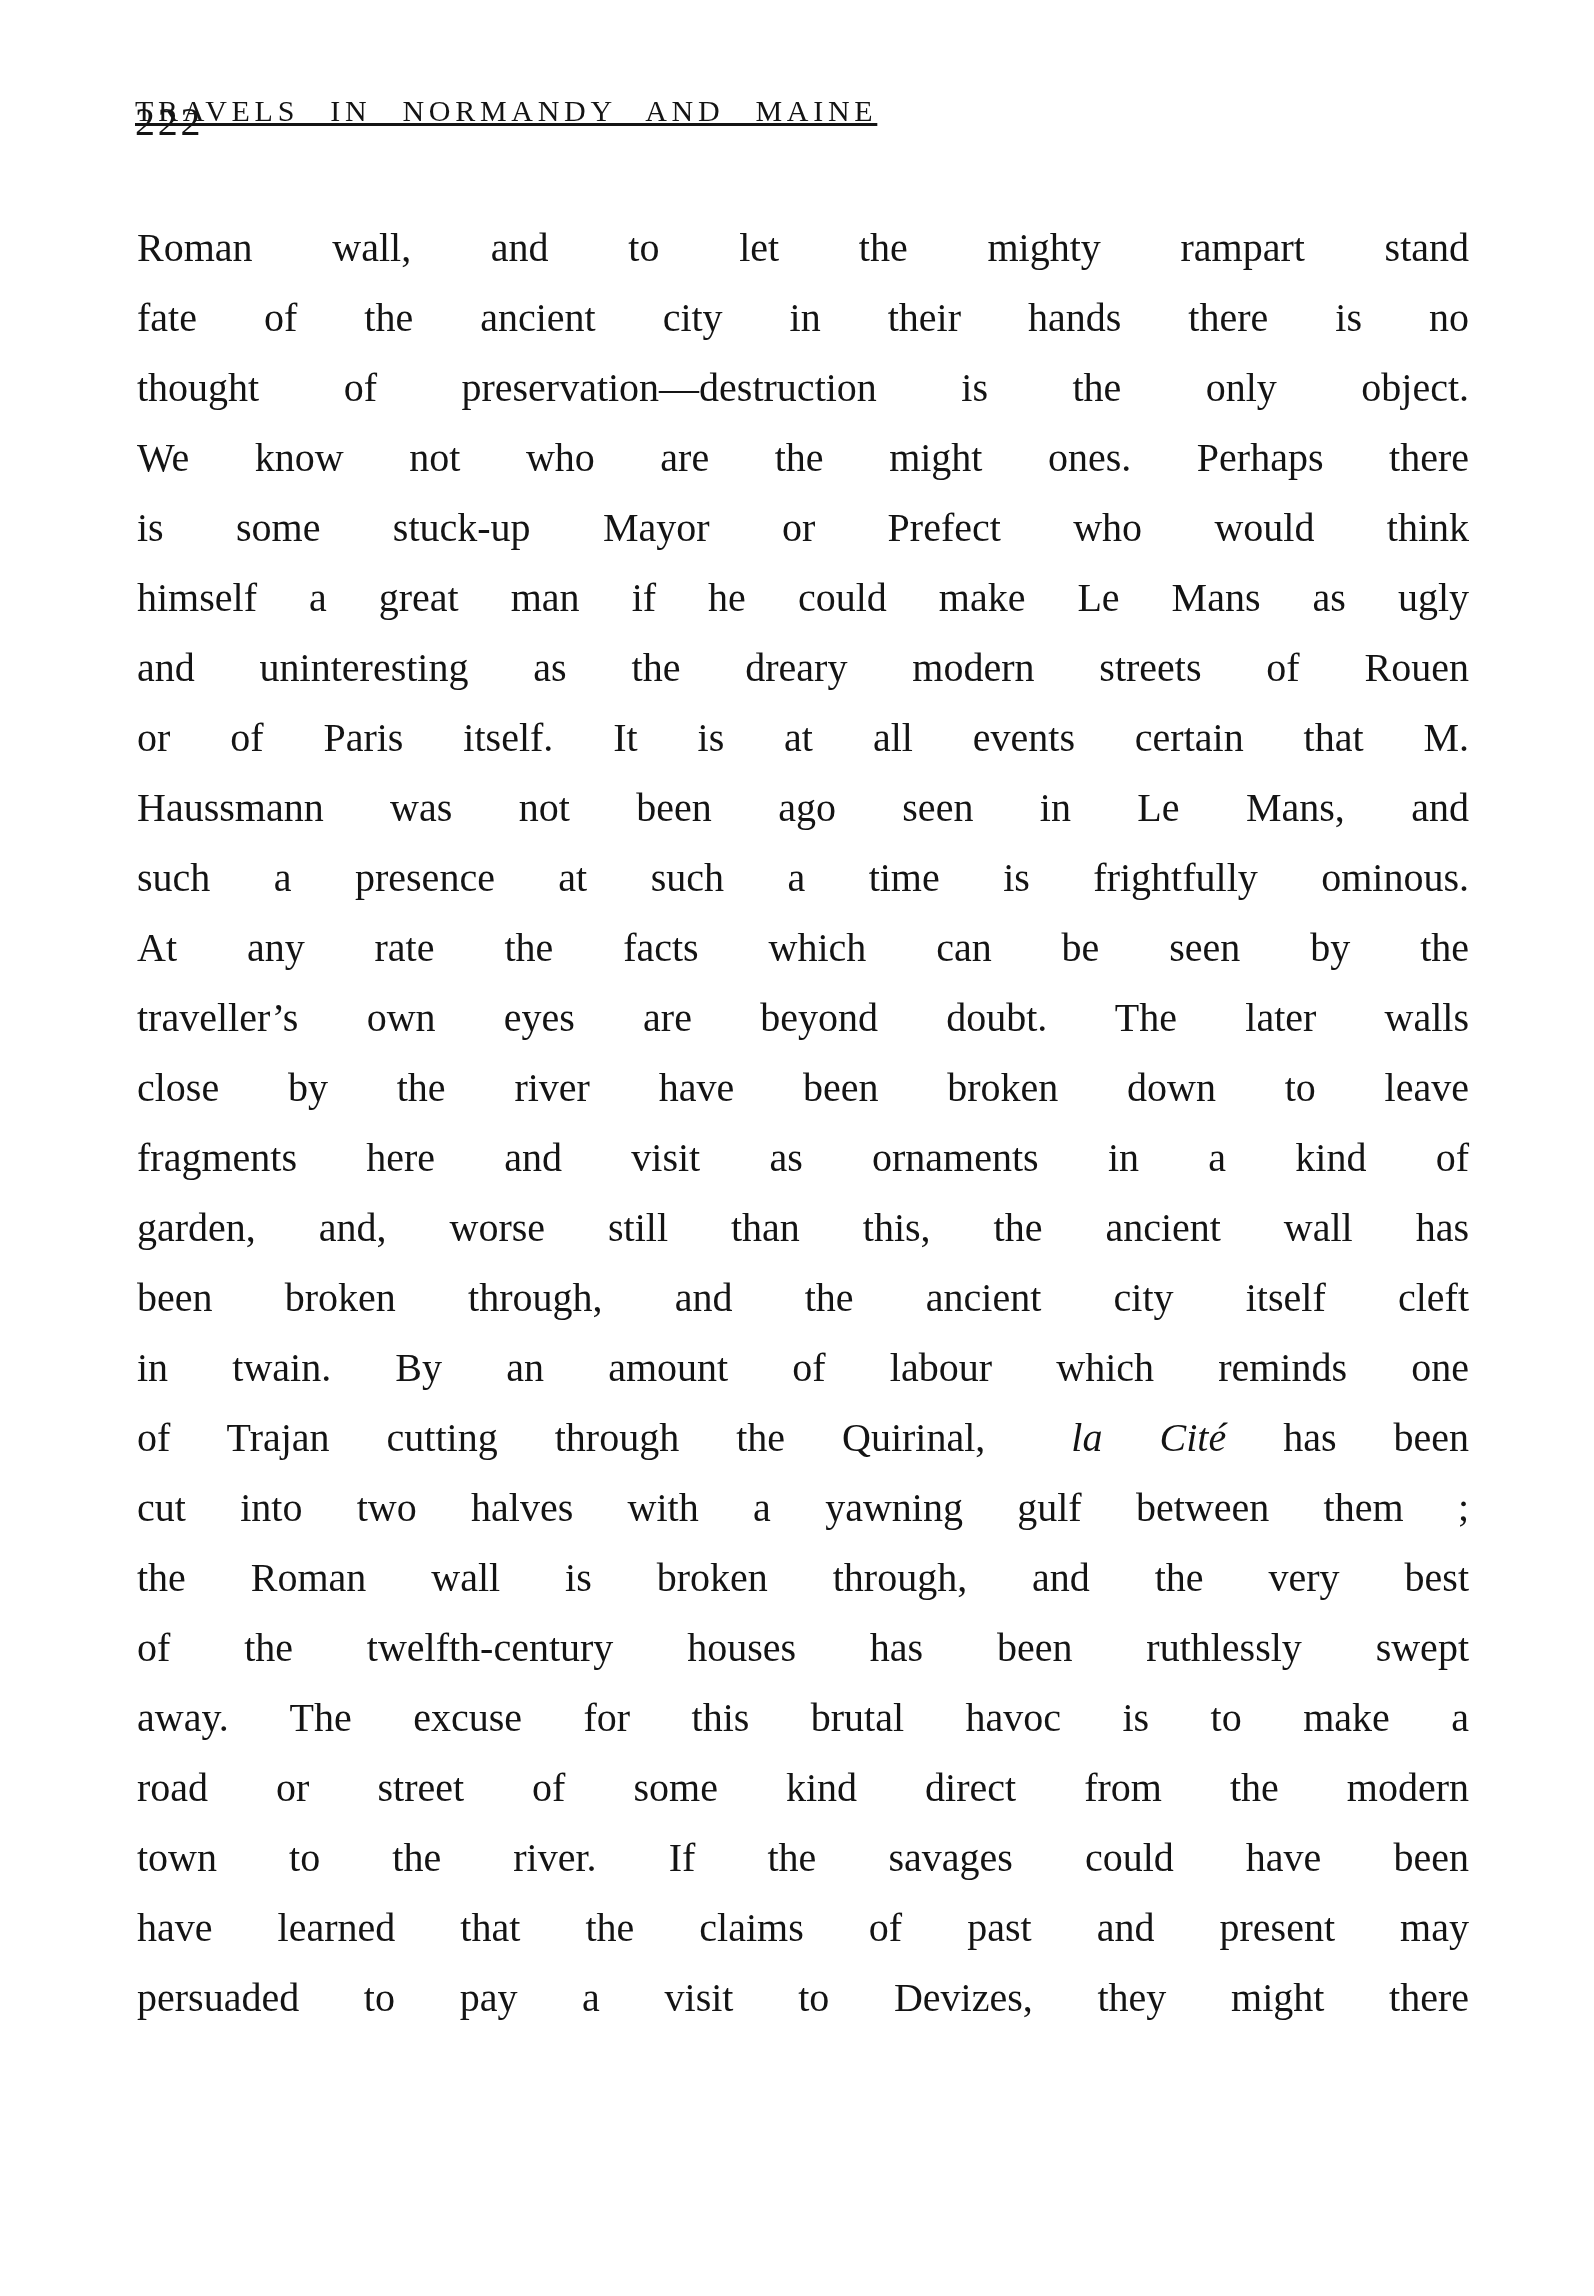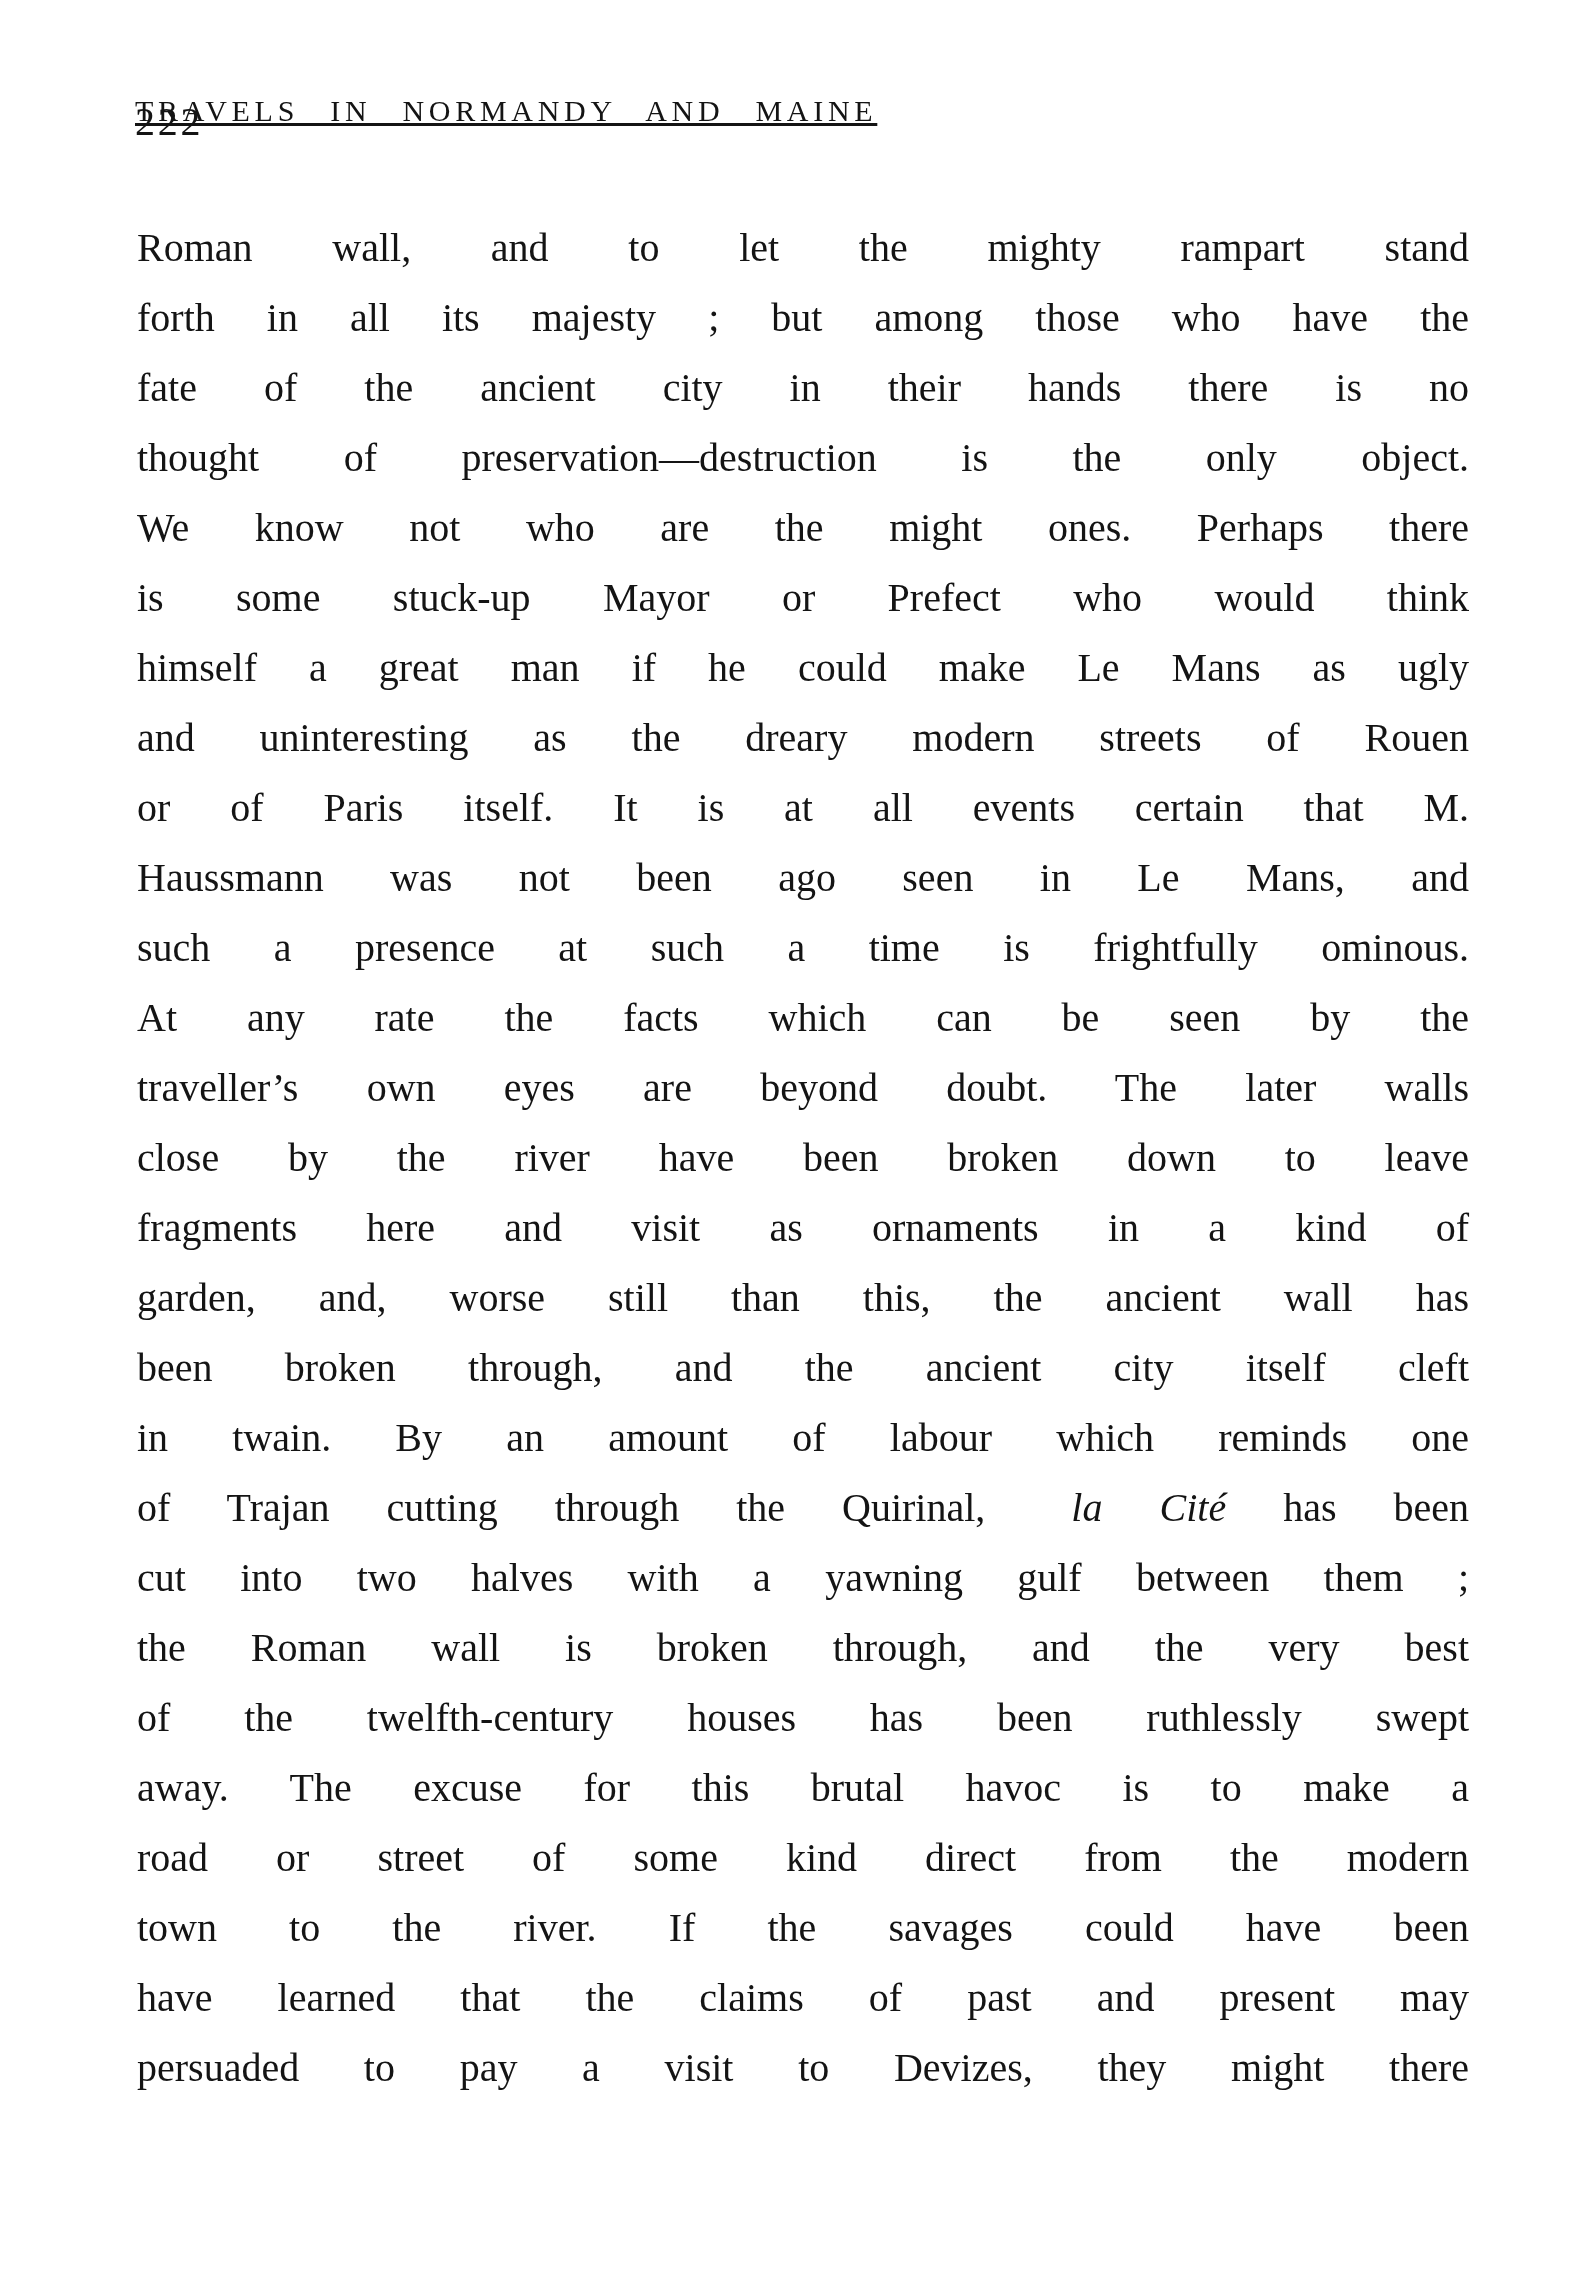--- a/index.html
+++ b/index.html
@@ -66,21 +66,20 @@
 
 <div class="page">
 
   <div class="header">
     <span class="page-number">222</span>
     <span class="running-title">TRAVELS IN NORMANDY AND MAINE</span>
   </div>
 
   <div class="text-block">
       <div class="line"><span>Roman wall, and to let the mighty rampart stand</span></div>
-      <div class="line"><span>forth in all its majesty ; but among those who have the</span></div>
       <div class="line"><span>fate of the ancient city in their hands there is no</span></div>
       <div class="line"><span>thought of preservation—destruction is the only object.</span></div>
       <div class="line"><span>We know not who are the might ones.  Perhaps there</span></div>
       <div class="line"><span>is some stuck-up Mayor or Prefect who would think</span></div>
       <div class="line"><span>himself a great man if he could make Le Mans as ugly</span></div>
       <div class="line"><span>and uninteresting as the dreary modern streets of Rouen</span></div>
       <div class="line"><span>or of Paris itself.  It is at all events certain that M.</span></div>
       <div class="line"><span>Haussmann was not been ago seen in Le Mans, and</span></div>
       <div class="line"><span>such a presence at such a time is frightfully ominous.</span></div>
       <div class="line"><span>At any rate the facts which can be seen by the</span></div>

